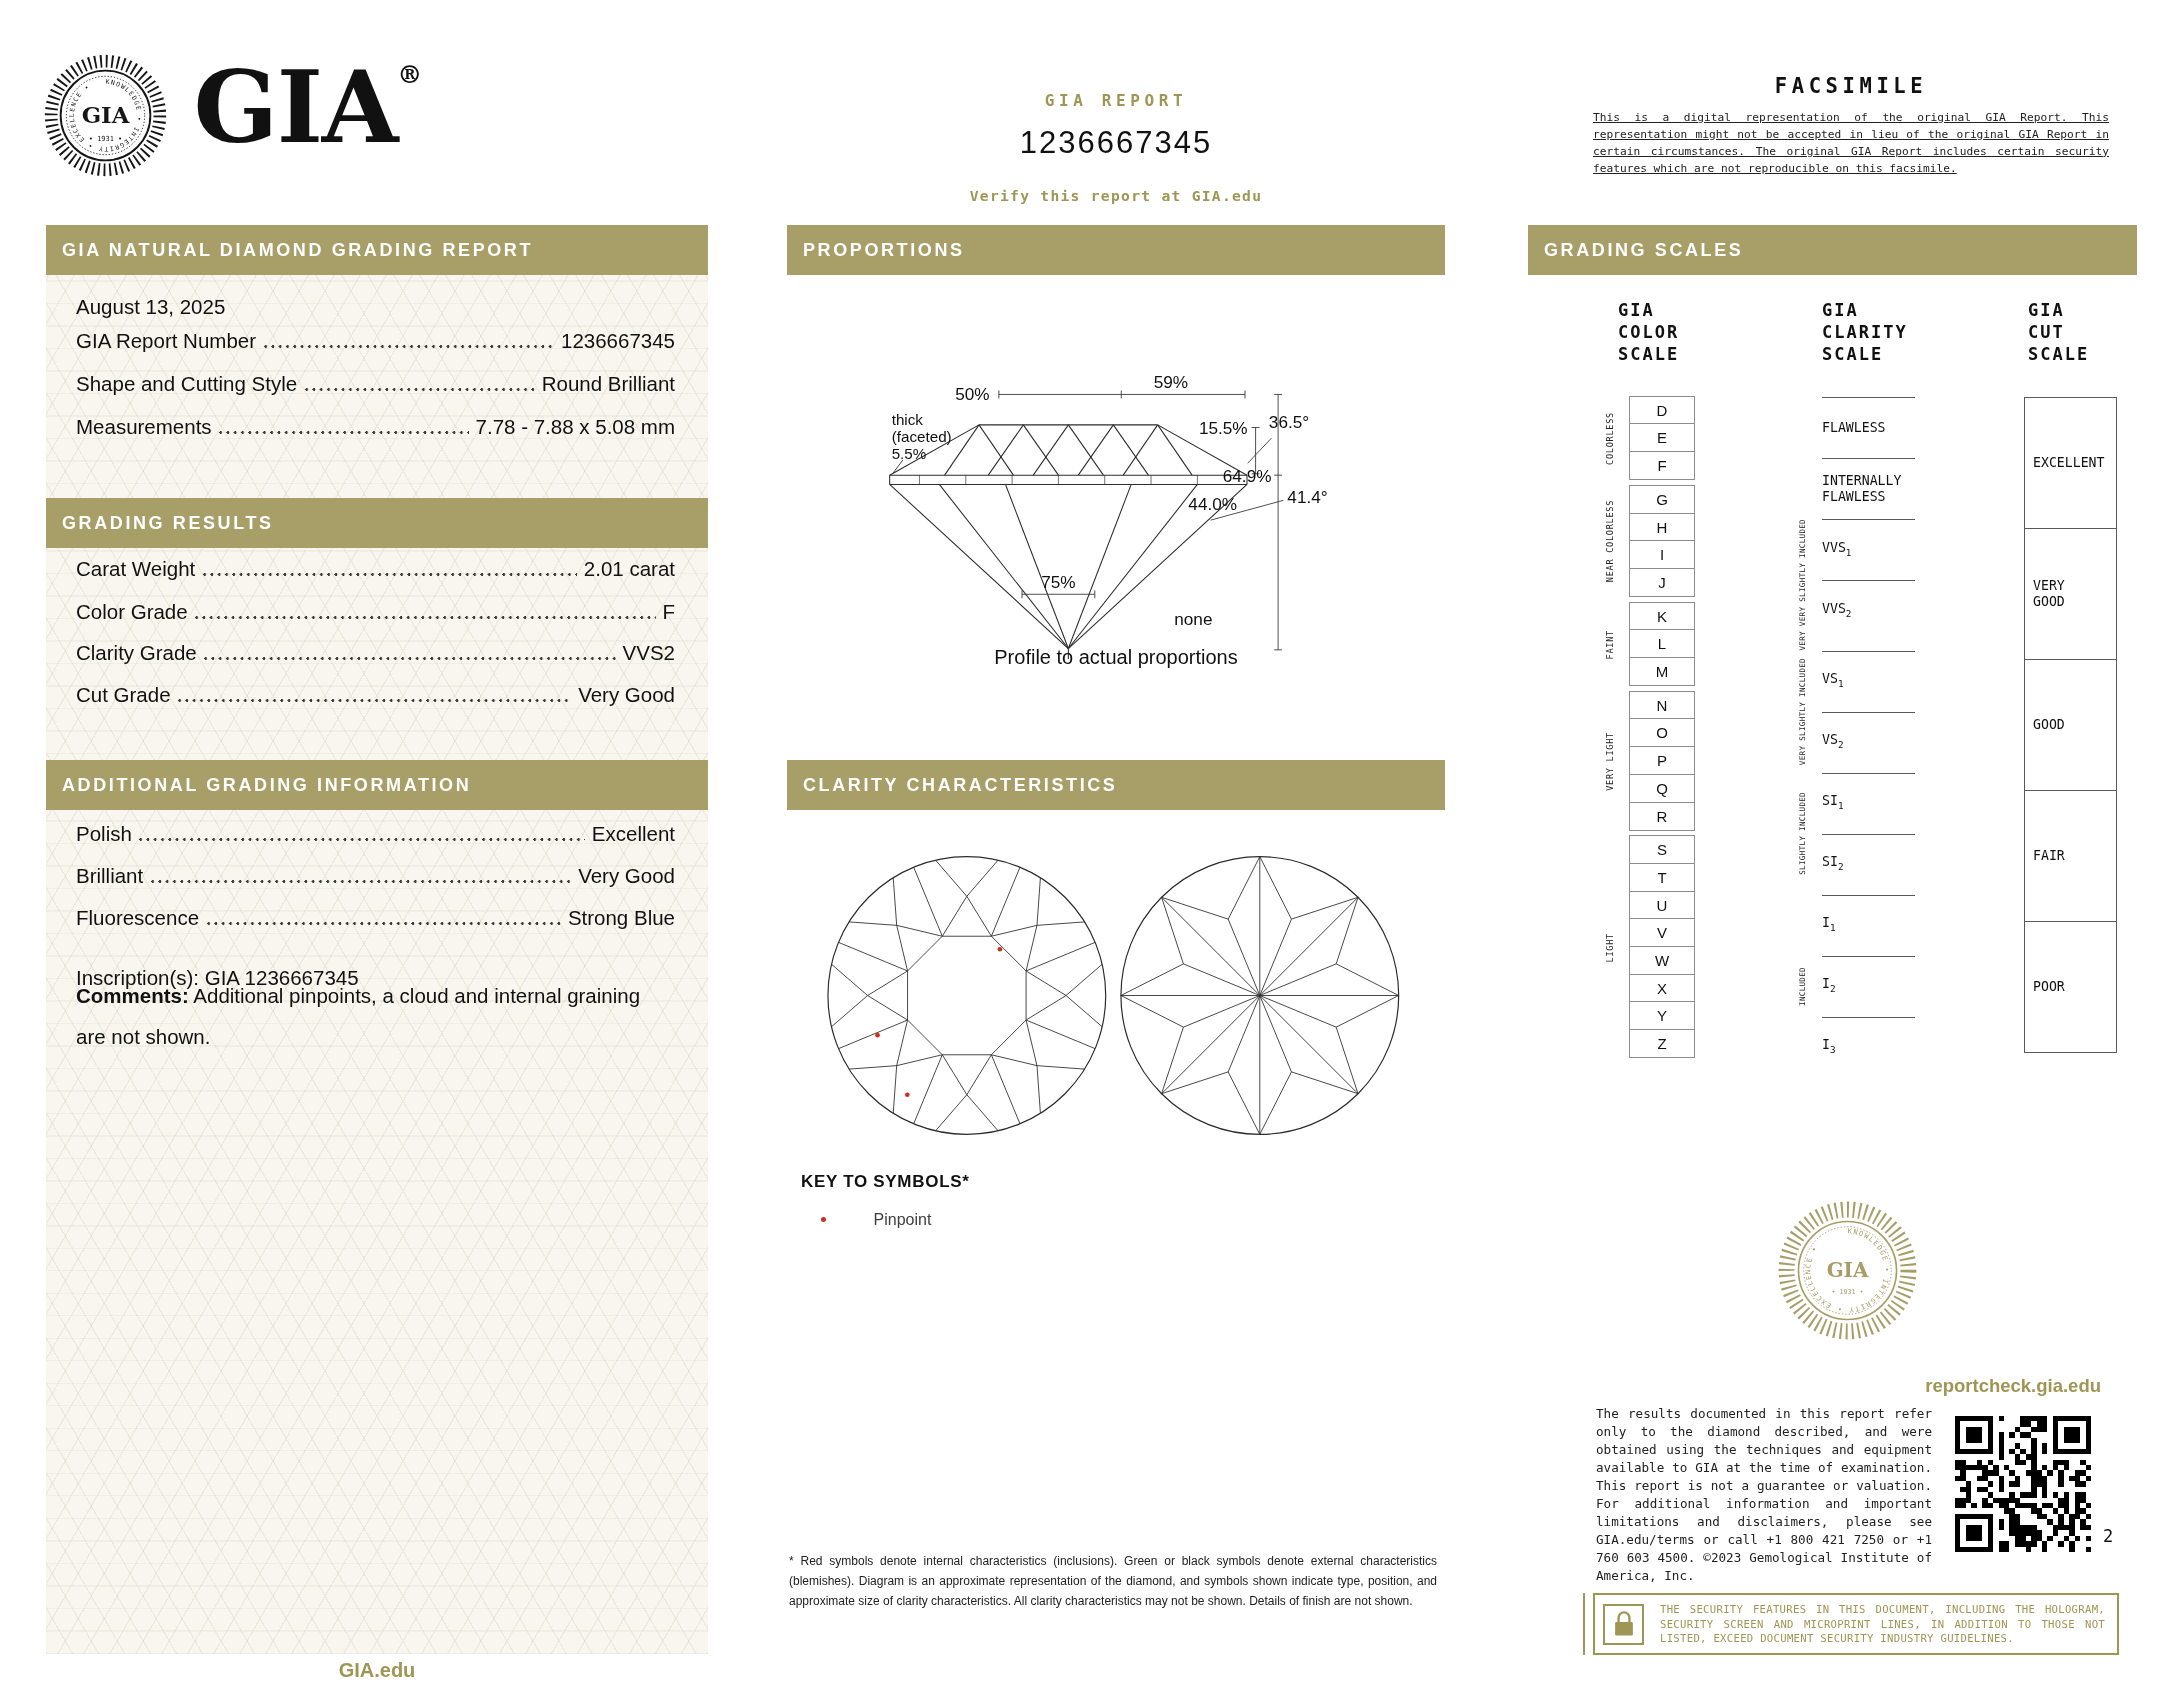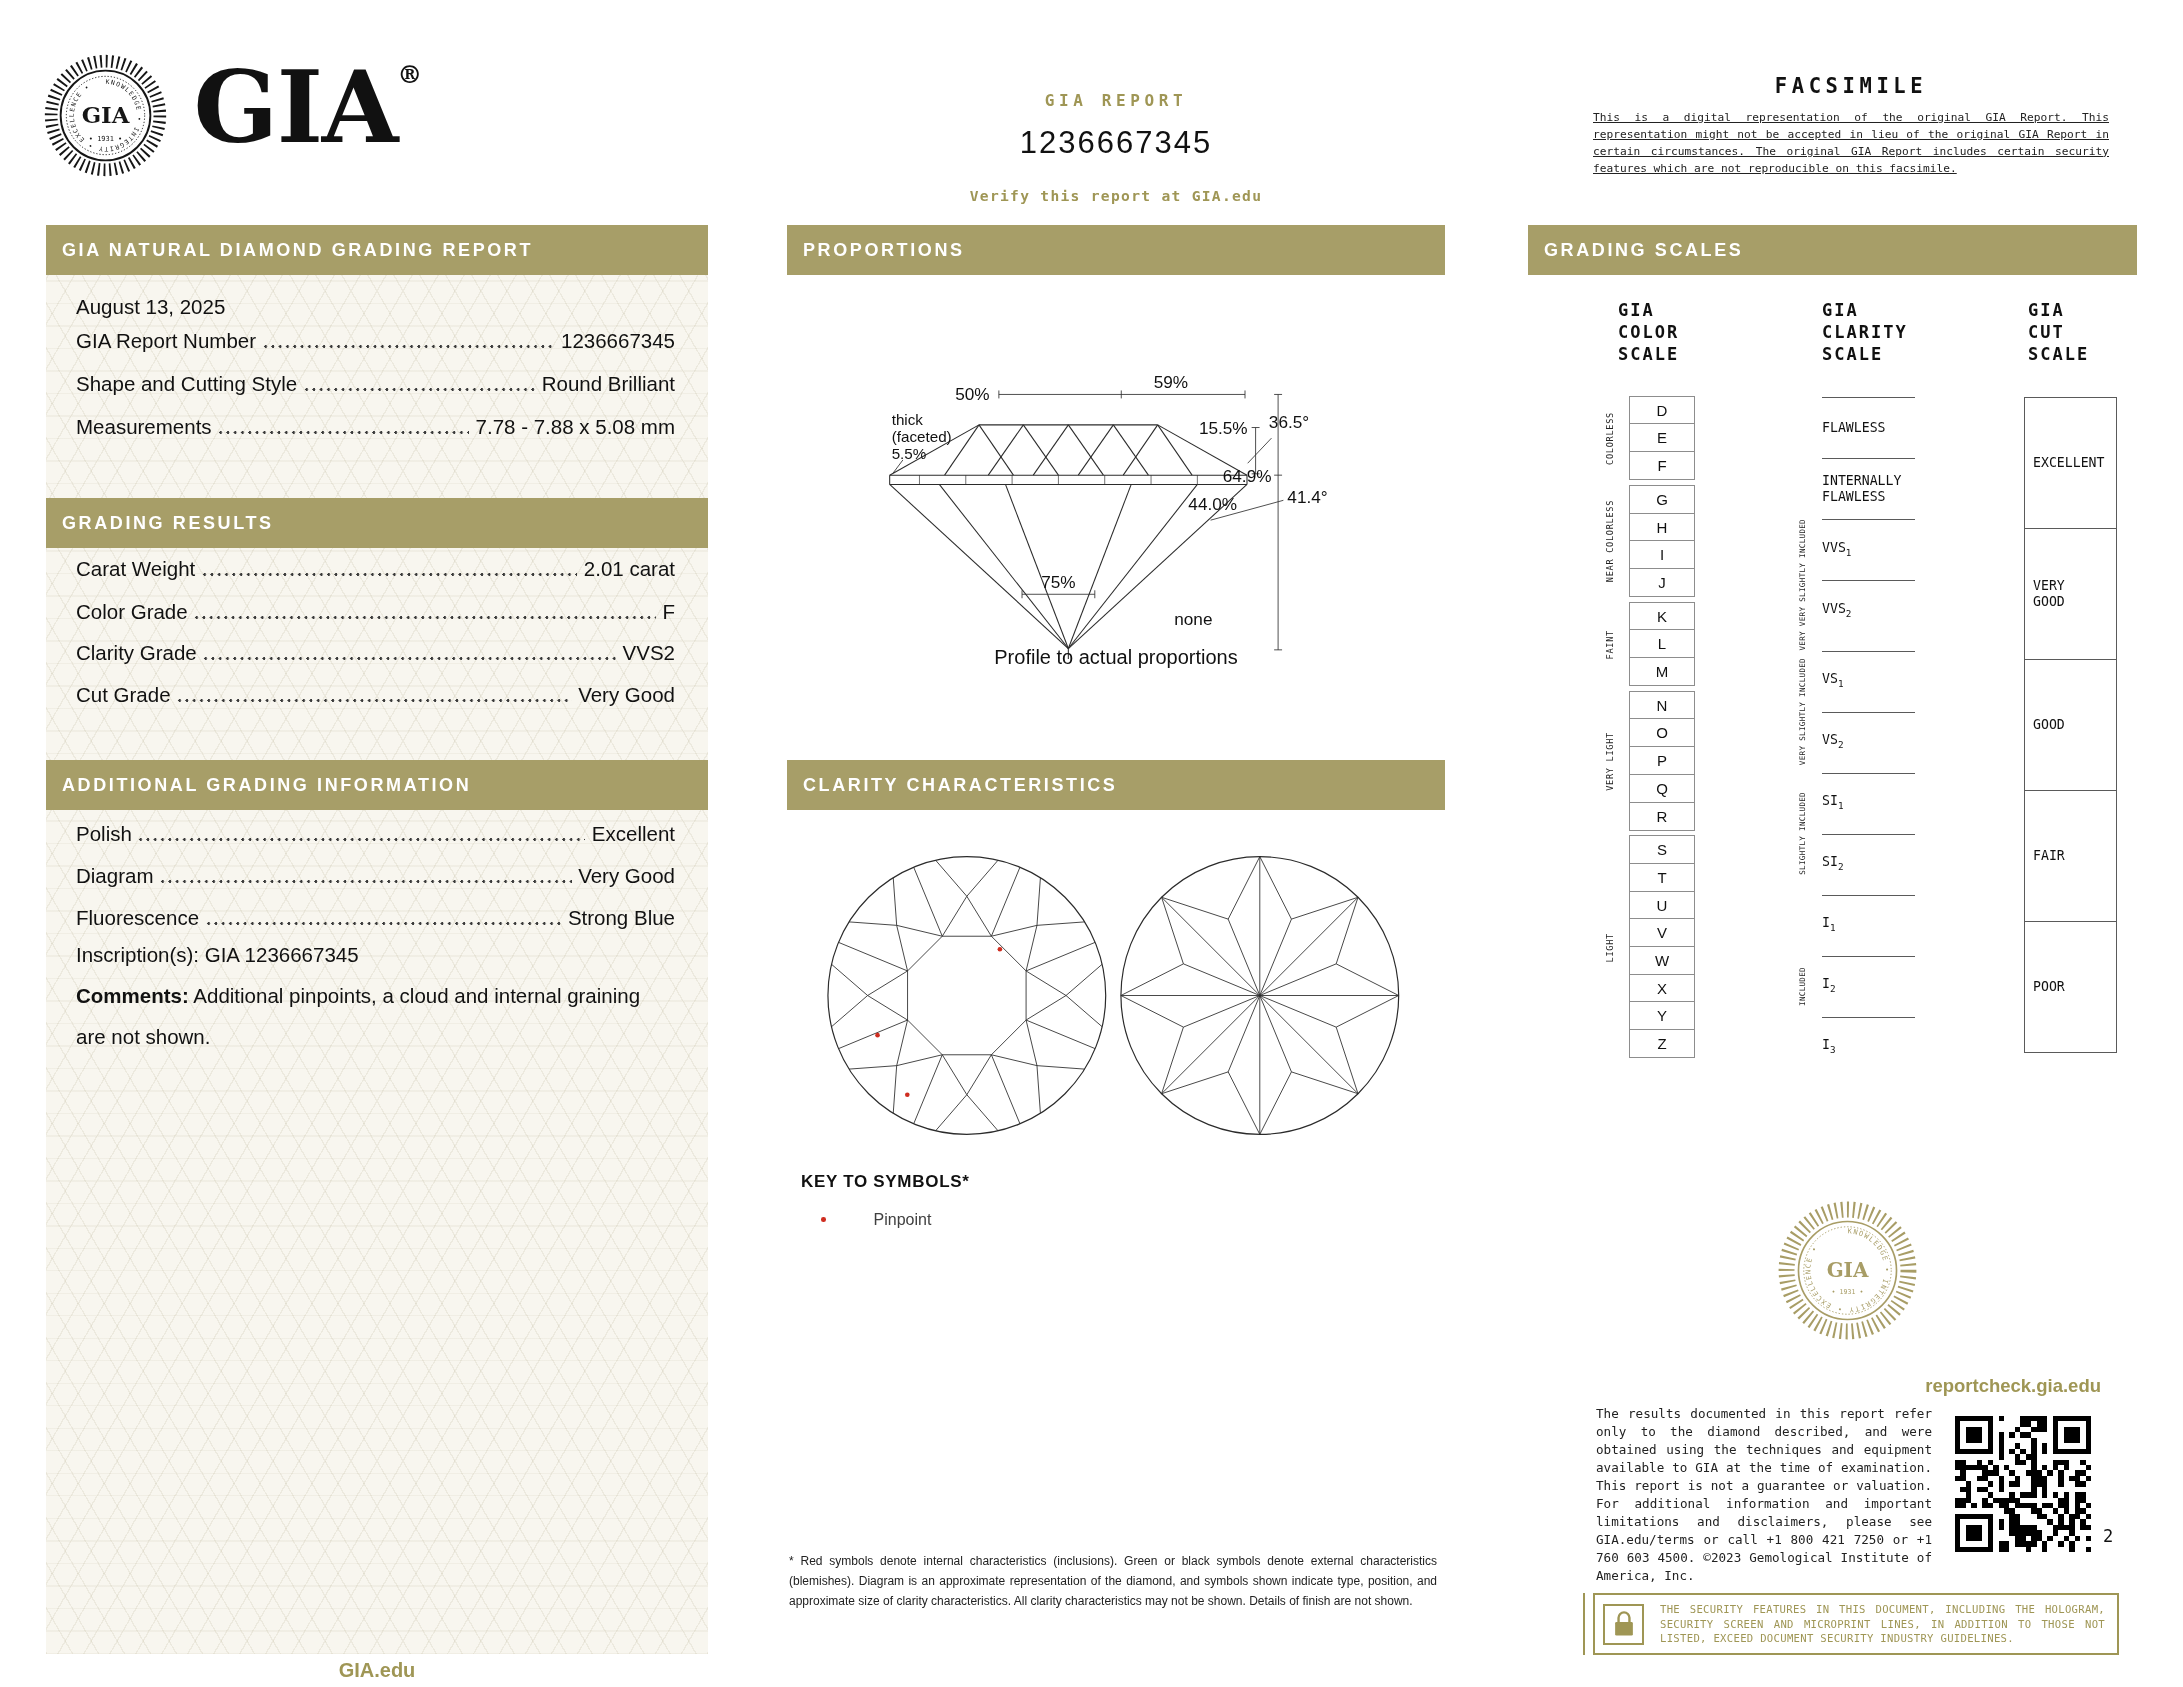--- a/index.html
+++ b/index.html
@@ -168,30 +168,30 @@
     <div class="bar" style="top:535px;">
         <span>ADDITIONAL GRADING INFORMATION</span>
       </div>
 
     <div class="lrow" style="top:597px;">
       <span class="lab">Polish</span>
         <span class="leader"></span>
         <span class="val">Excellent</span>
     </div>
     <div class="lrow" style="top:639px;">
-      <span class="lab">Diagram</span>
+      <span class="lab">Brilliant</span>
         <span class="leader"></span>
         <span class="val">Very Good</span>
     </div>
     <div class="lrow" style="top:681px;">
       <span class="lab">Fluorescence</span>
         <span class="leader"></span>
         <span class="val">Strong Blue</span>
     </div>
-    <div class="ltext" style="top:709px;">Inscription(s): GIA 1236667345</div>
+    <div class="ltext" style="top:732px;">Inscription(s): GIA 1236667345</div>
     <div class="ltext" style="top:750px;"><b>Comments:</b><span> Additional pinpoints, a cloud and internal graining are not shown.</span></div>
   </div>
 
   <div class="footer-left">GIA.edu</div>
 
   <div class="bar" style="left:787px;top:225px;width:658px;">
       <span>PROPORTIONS</span>
     </div>
 
   <svg class="prop-svg" width="503" height="311" viewBox="0 0 760 470" xmlns="http://www.w3.org/2000/svg">

